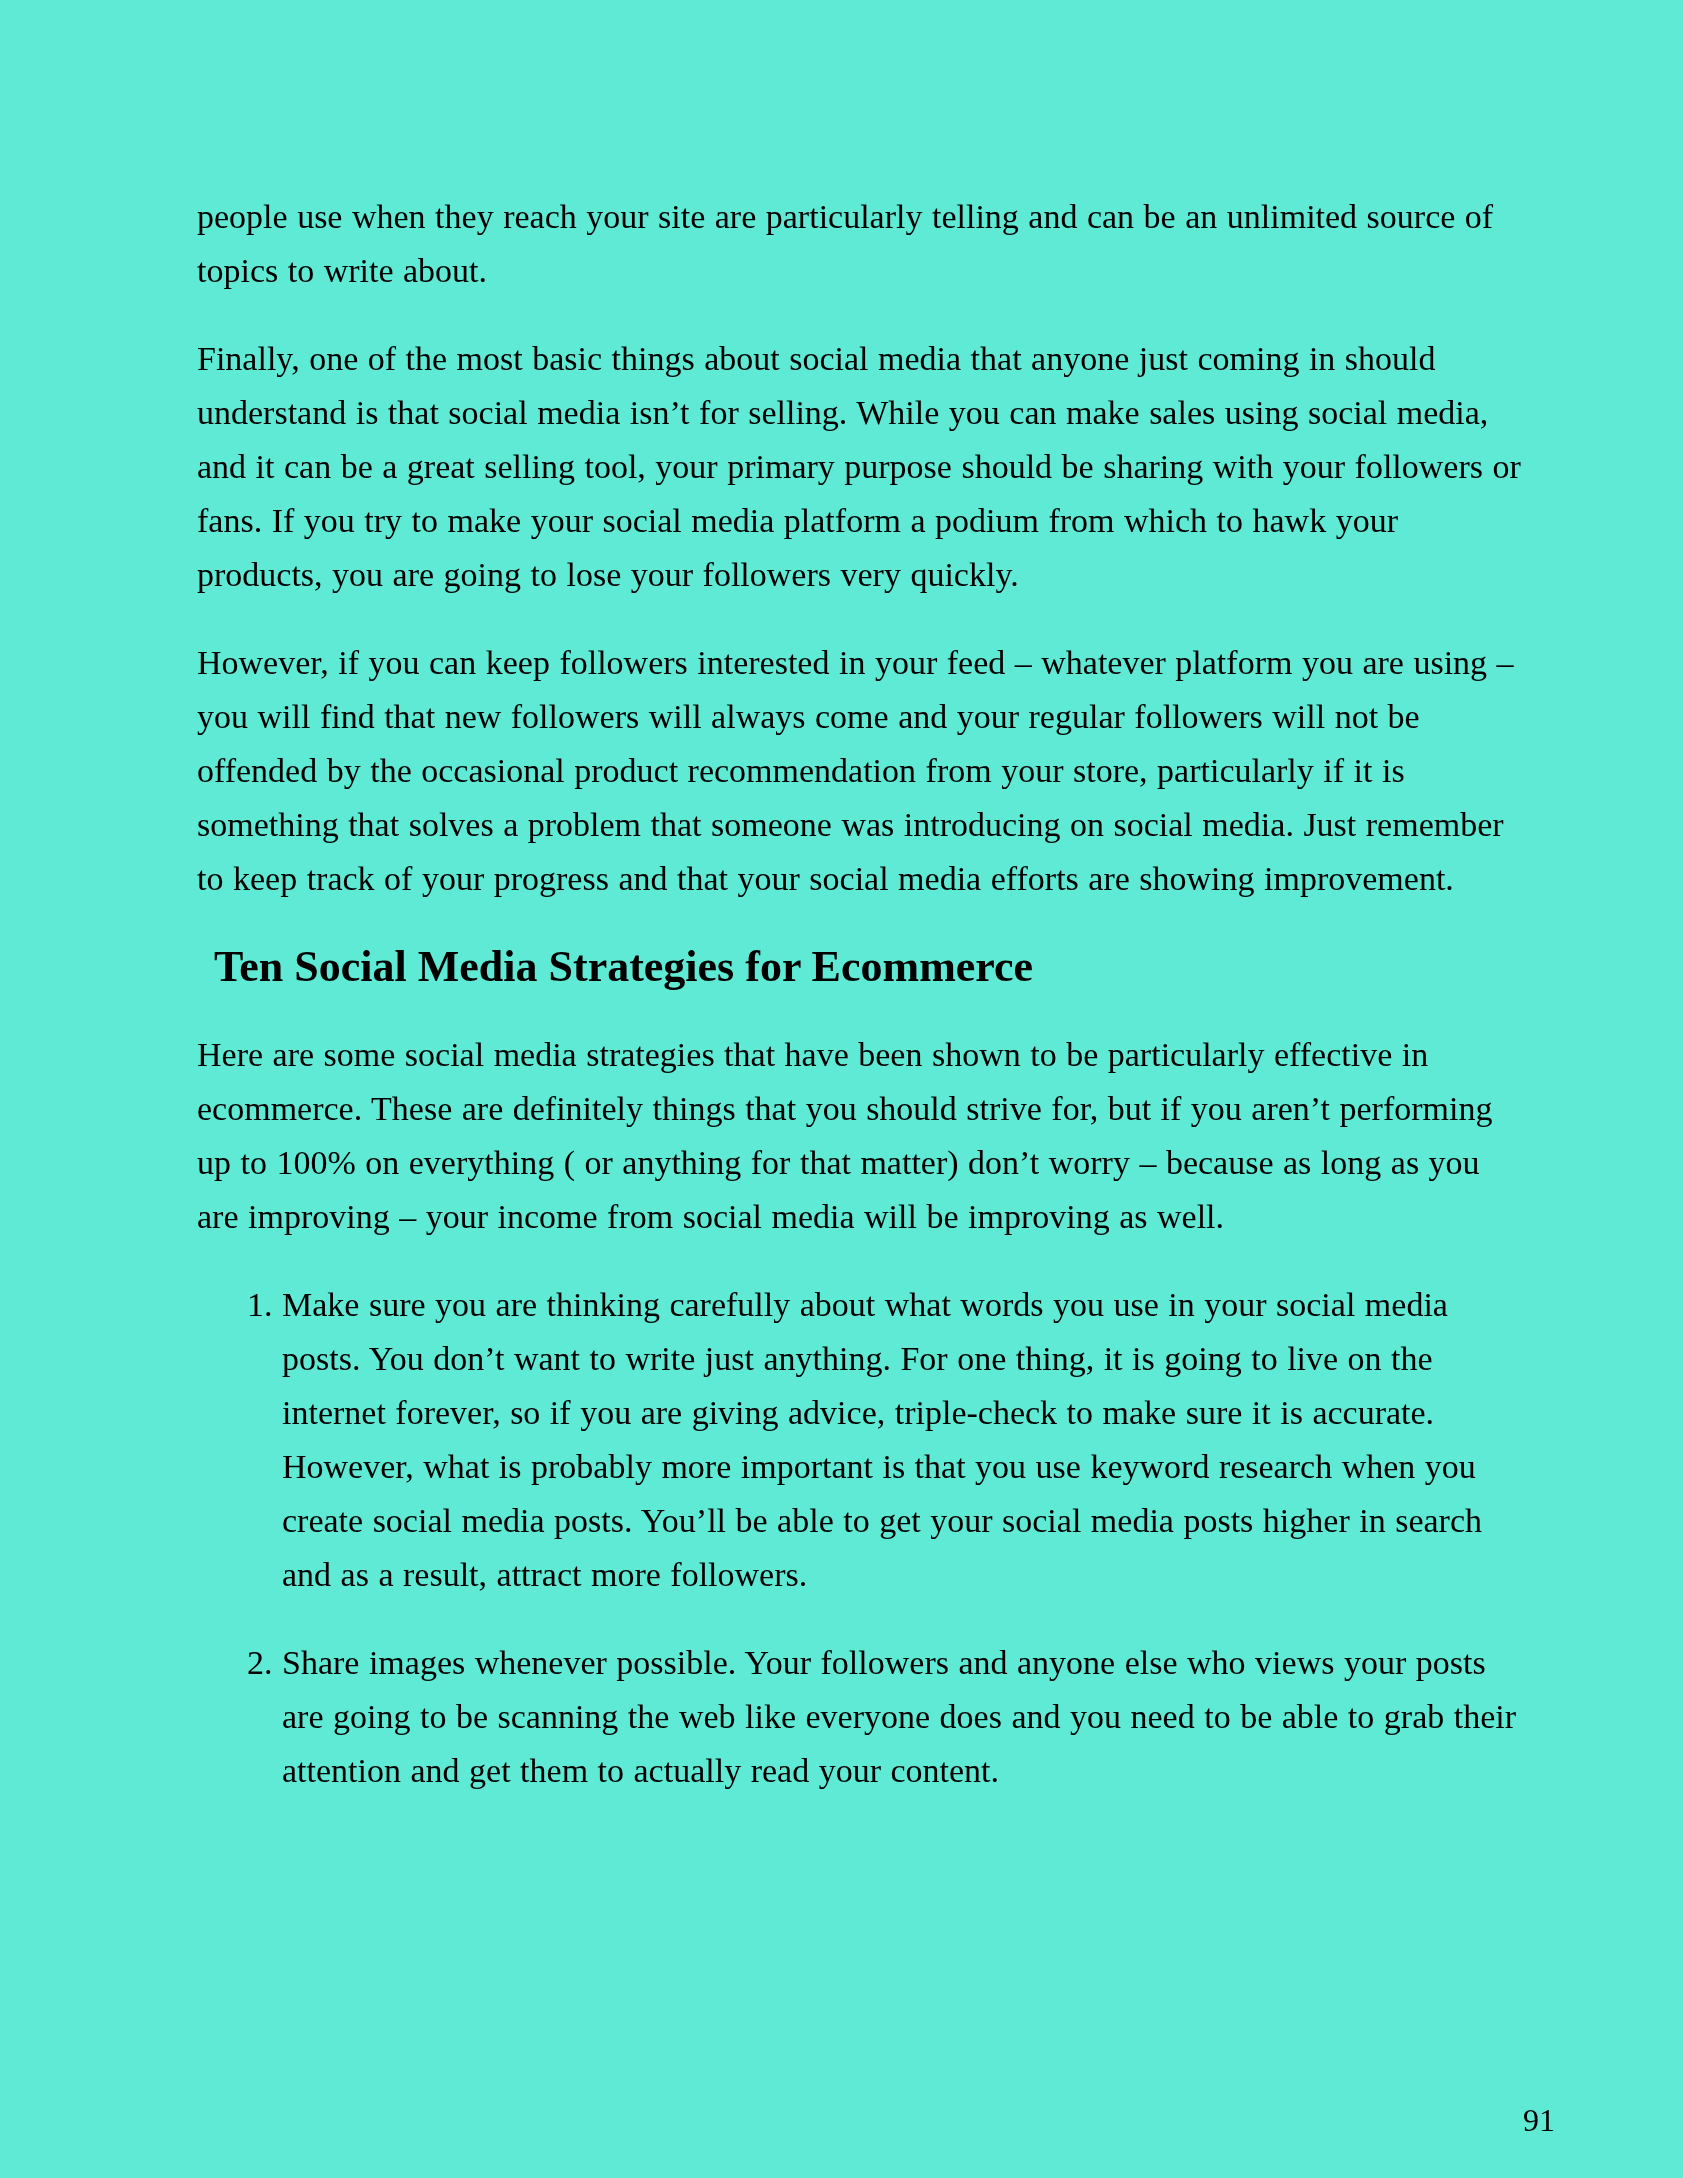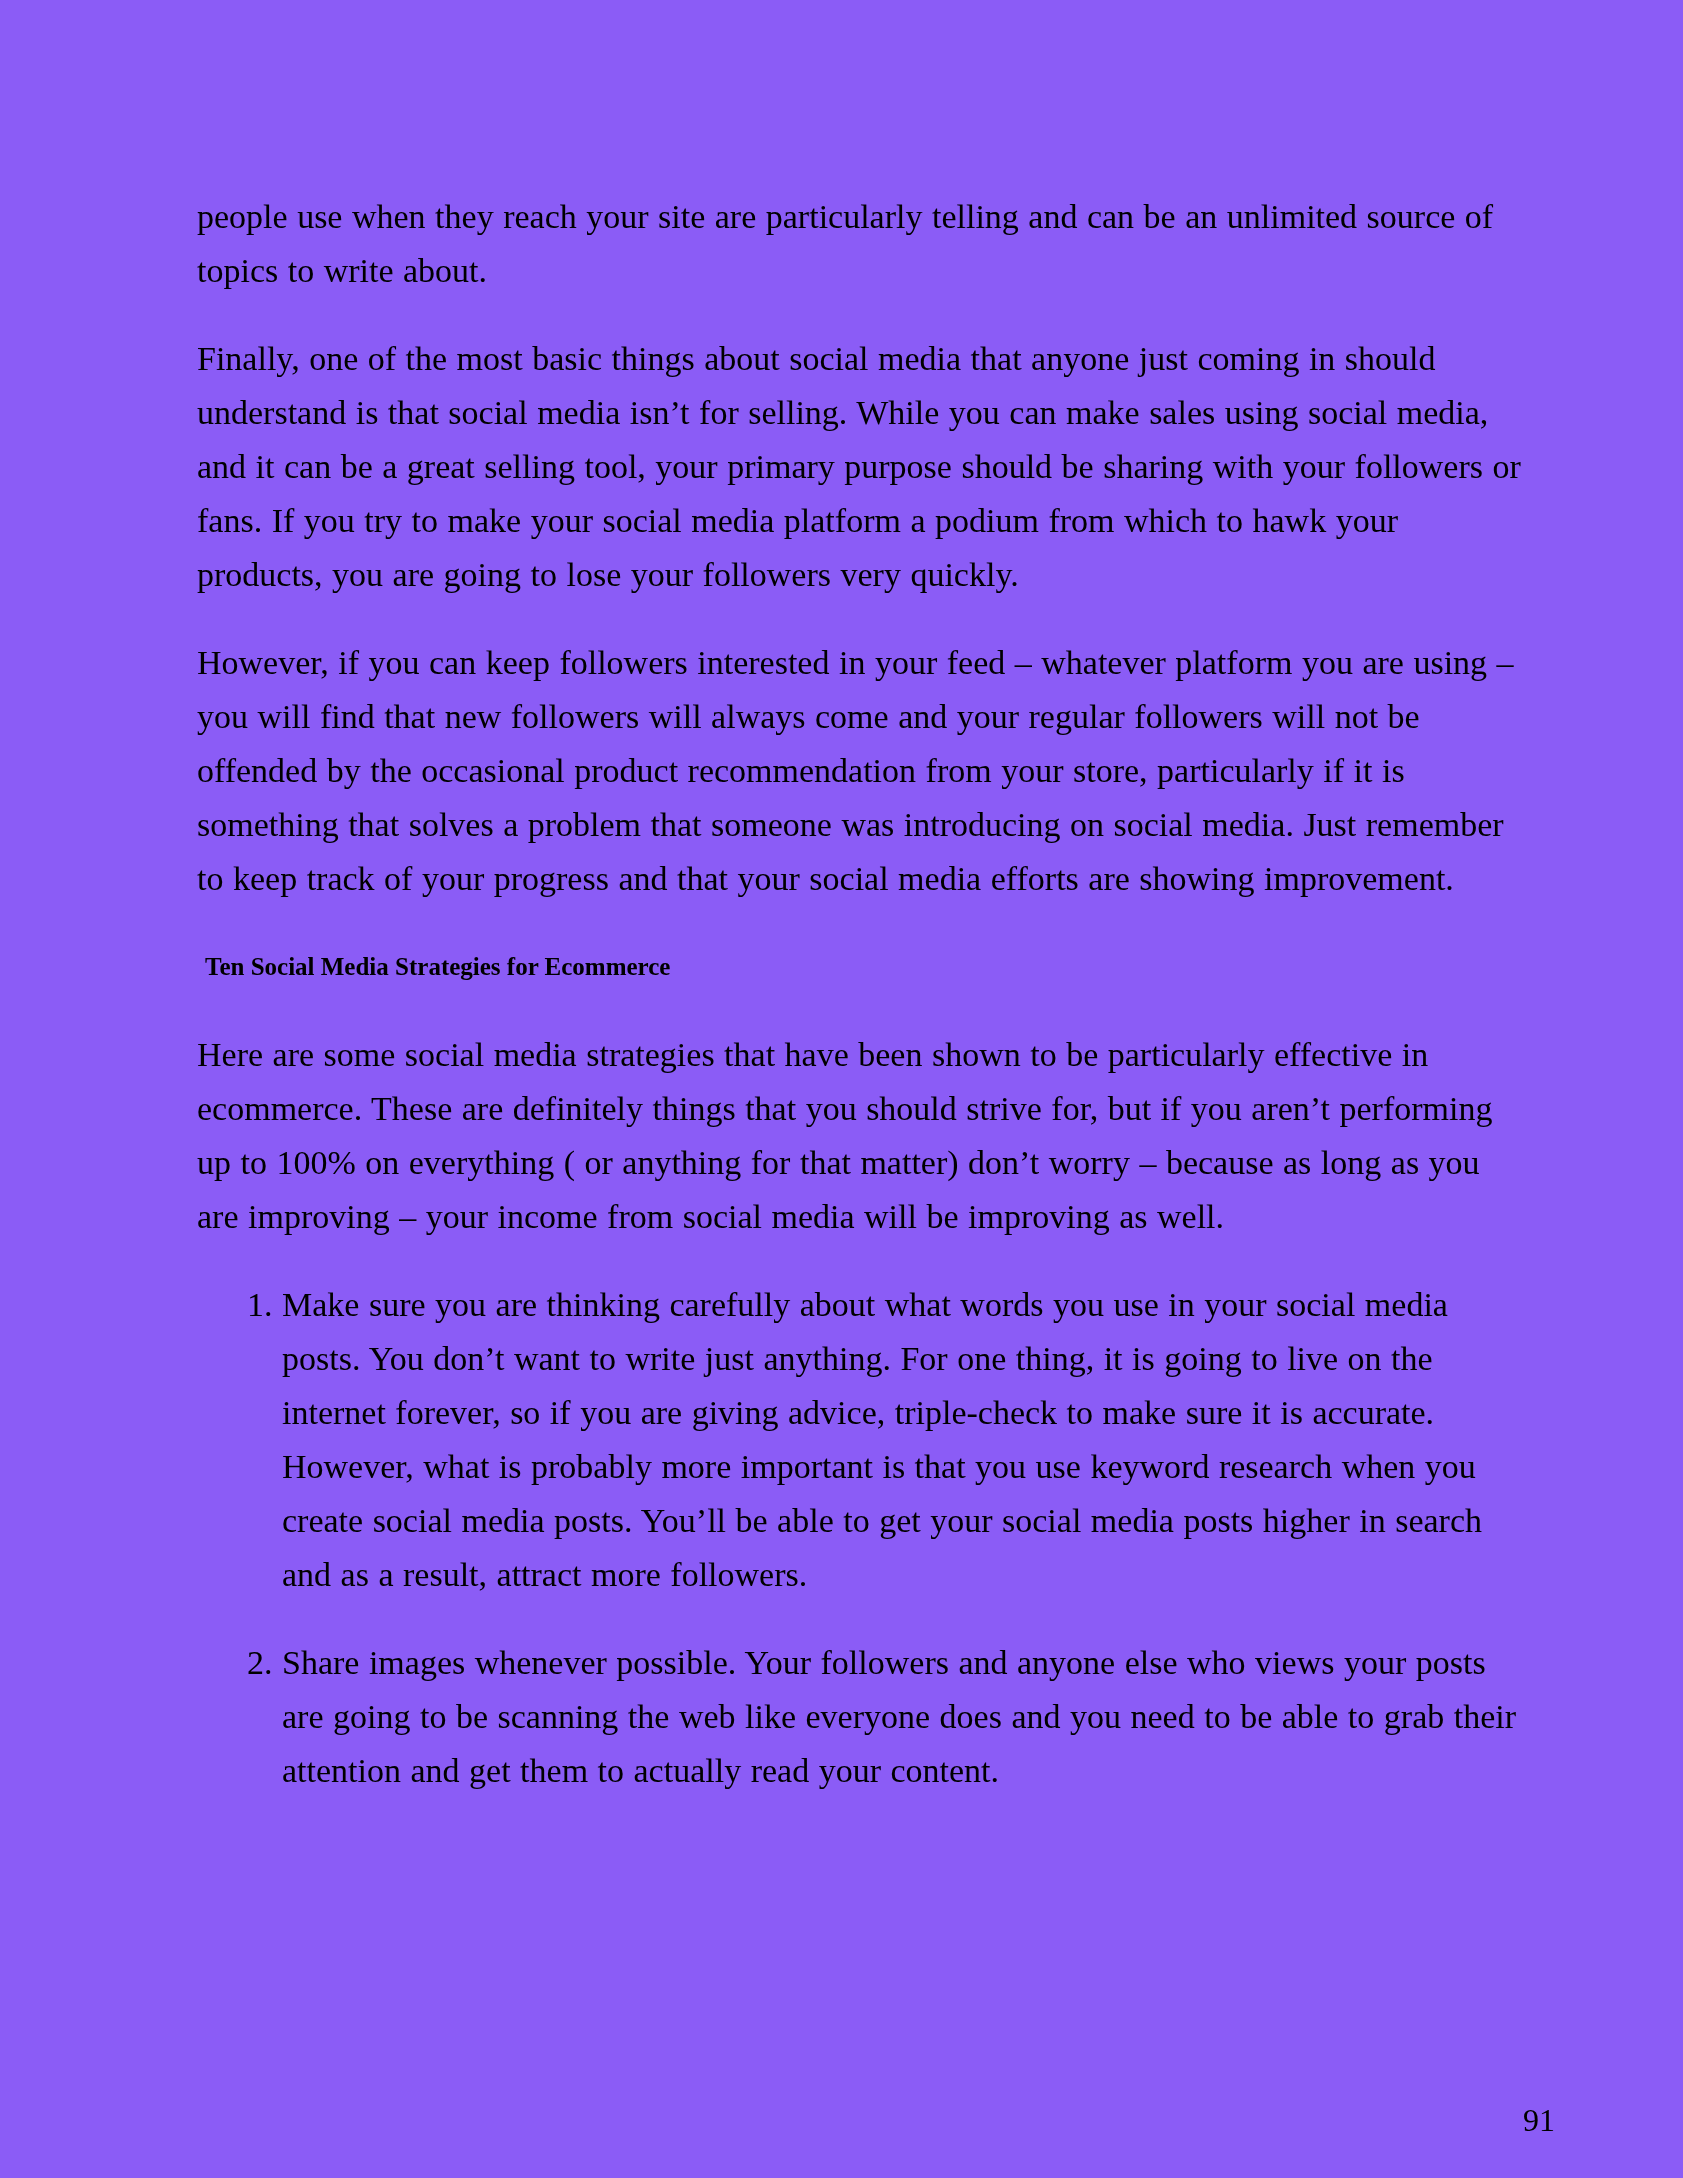--- a/index.html
+++ b/index.html
@@ -4,43 +4,43 @@
 <style>
   html, body {
     margin: 0;
     padding: 0;
     background: #ffffff;
   }
   .page {
     position: relative;
     width: 1683px;
     height: 2178px;
-    background: #8b5cf6;
+    background: #5eead4;
     font-family: "Liberation Serif", "DejaVu Serif", serif;
     color: #000000;
     overflow: hidden;
   }
   .content {
     position: absolute;
     left: 197px;
     top: 190px;
     width: 1332px;
   }
   .body-text {
     font-size: 34px;
     line-height: 54px;
     margin: 0 0 34px 0;
     text-align: left;
     word-spacing: 1px;
   }
   h2.section-heading {
-    font-size: 25px;
+    font-size: 44px;
     line-height: 54px;
     font-weight: bold;
-    margin: 0 0 34px 8px;
+    margin: 0 0 34px 17px;
   }
   ol.strategy-list {
     list-style: none;
     margin: 0;
     padding: 0;
   }
   ol.strategy-list li {
     position: relative;
     padding-left: 85px;
     font-size: 34px;

